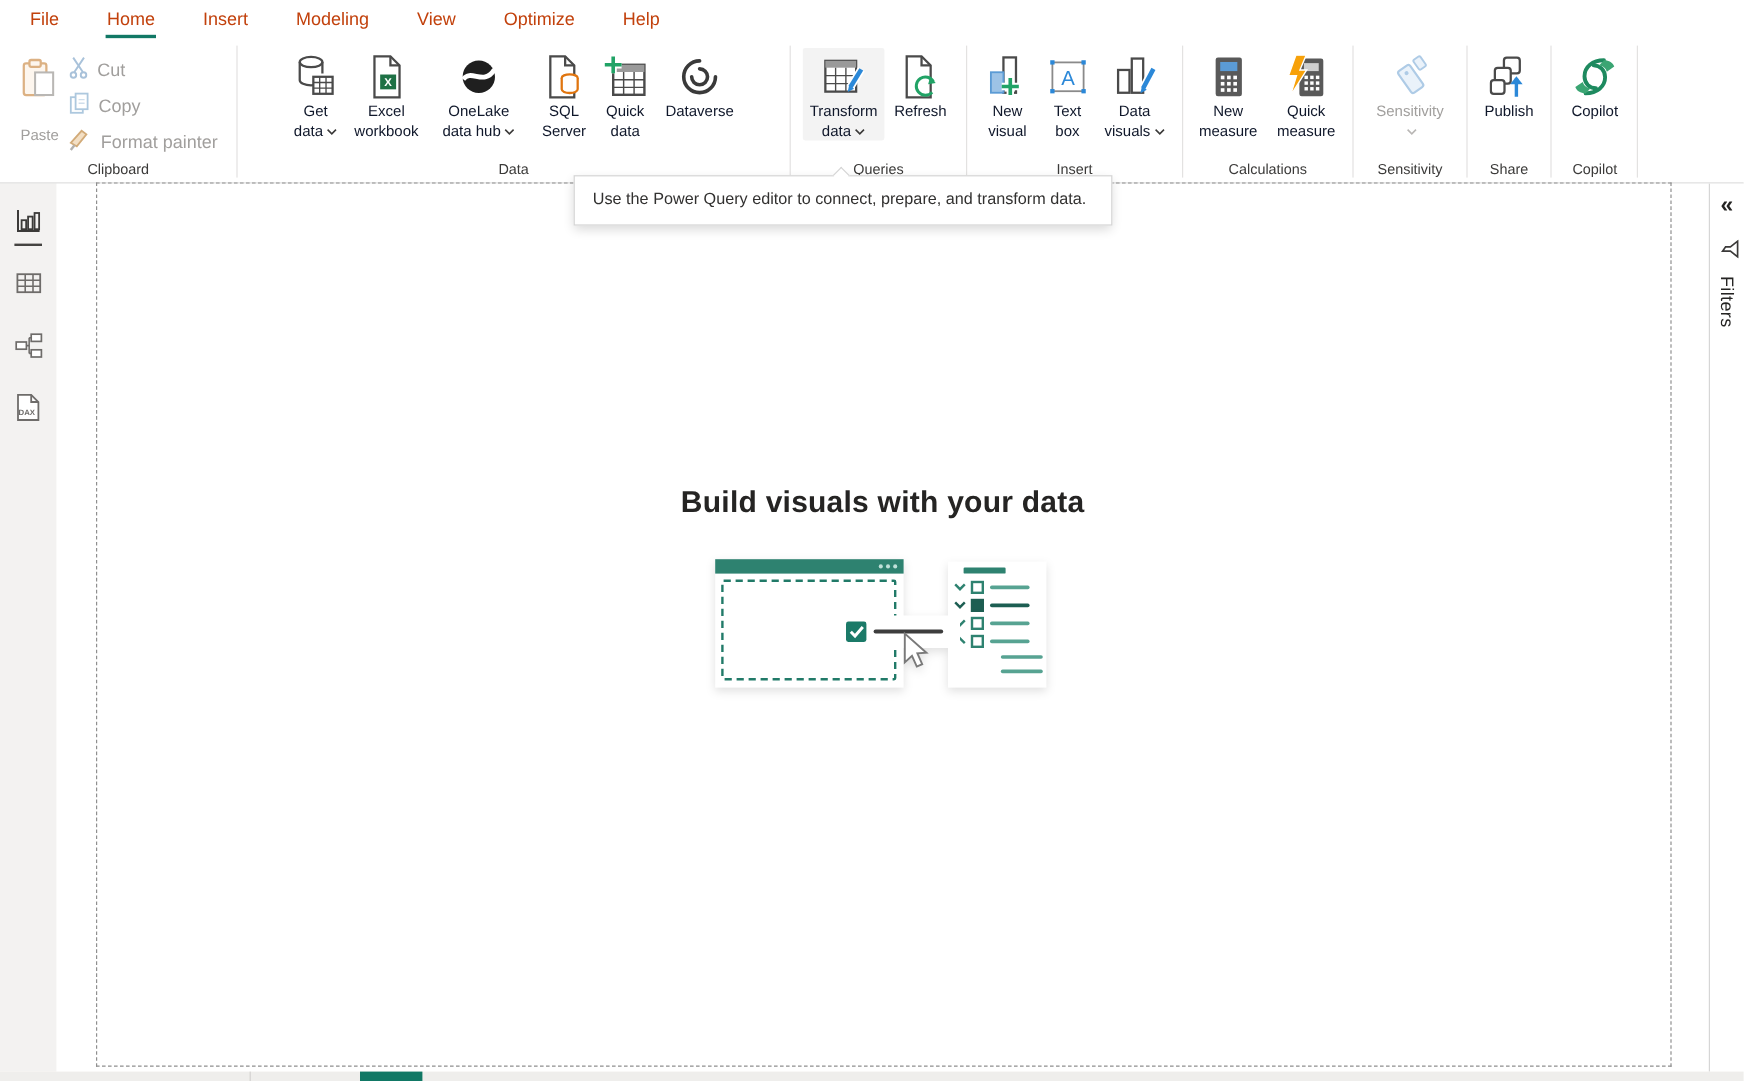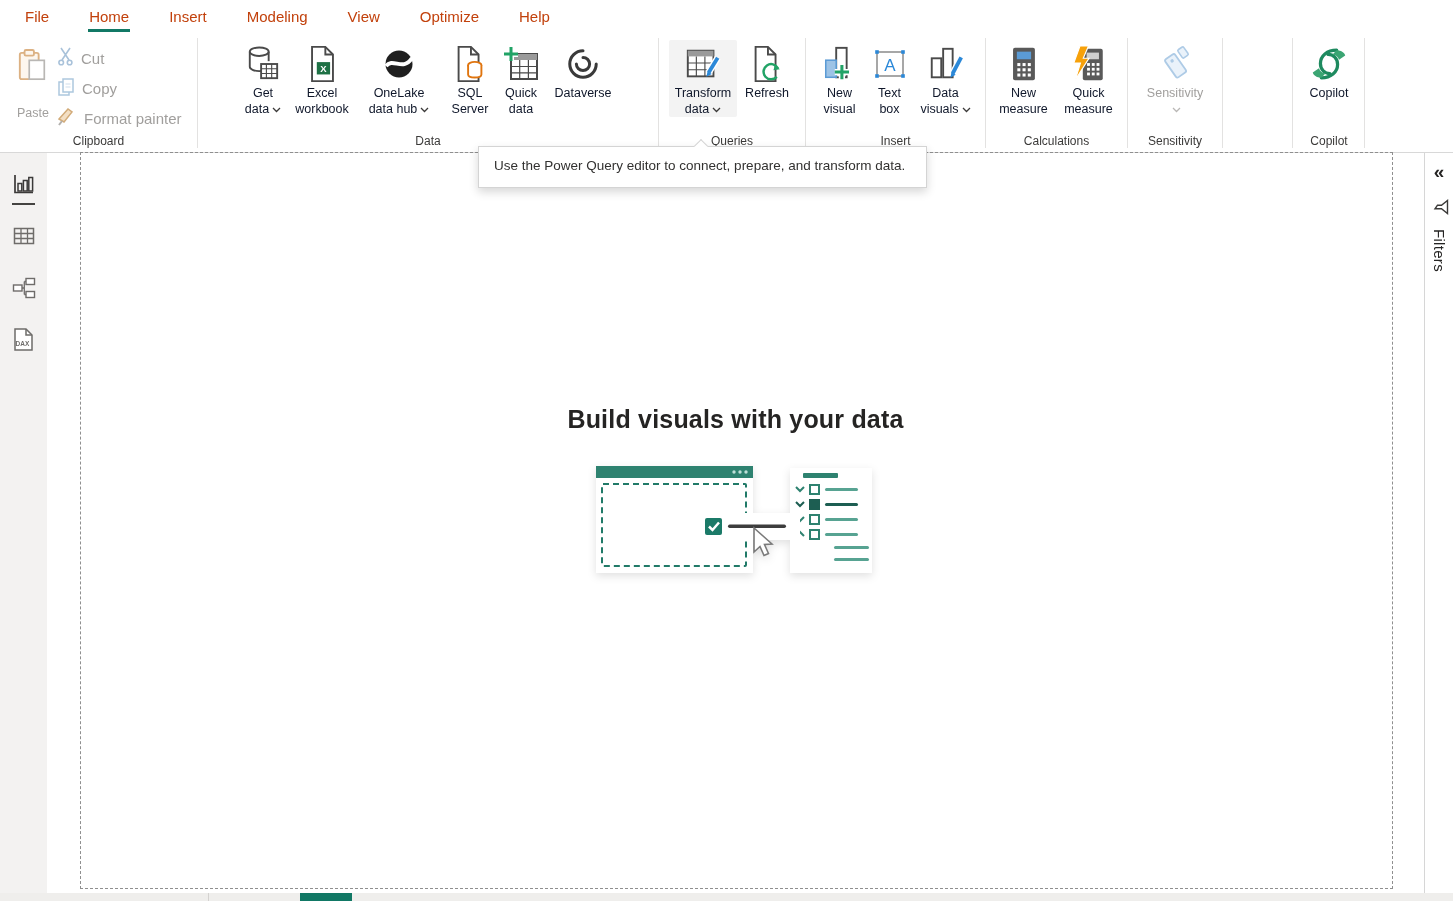--- a/index.html
+++ b/index.html
@@ -345,20 +345,37 @@
         </span>
         <span class="rlbl"><span>Sensitivity</span><br><svg class="chev" width="9" height="6" viewBox="0 0 9 6">
               <path d="M1,1 L4.5,4.5 L8,1" stroke="#b9b7b5" stroke-width="1.3" fill="none"></path>
             </svg></span>
       </div>
     </div>
     <div class="glabel">Sensitivity</div>
   </div>
   <div class="rsep" style="left:1222px;"></div>
 
+  <div class="rgroup" style="left:1223px;width:69px;">
+    <div class="rbtns">
+      <div class="rbtn" style="width:58px;">
+        <span class="ric">
+          <svg width="34" height="37" viewBox="0 0 36 38">
+              <rect x="13" y="1.5" width="14" height="14" rx="2.5" fill="#fff" stroke="#4a4a4a" stroke-width="2"></rect>
+              <rect x="5" y="10.5" width="14" height="14" rx="2.5" fill="#fff" stroke="#4a4a4a" stroke-width="2"></rect>
+              <rect x="1.5" y="21.5" width="12" height="12" rx="2.5" fill="#fff" stroke="#4a4a4a" stroke-width="2"></rect>
+              <path d="M24,36 V20" stroke="#2b88d8" stroke-width="3"></path>
+              <polygon points="18.5,25 24,18 29.5,25" fill="#2b88d8"></polygon>
+            </svg>
+        </span>
+        <span class="rlbl"><span>Publish</span></span>
+      </div>
+    </div>
+    <div class="glabel">Share</div>
+  </div>
   <div class="rsep" style="left:1292px;"></div>
 
   <div class="rgroup" style="left:1293px;width:72px;">
     <div class="rbtns">
       <div class="rbtn" style="width:58px;">
         <span class="ric">
           <svg width="42" height="36" viewBox="0 0 44 36">
               <g stroke="#1e8a5f" stroke-width="3.4" fill="none" stroke-linecap="round">
                 <path d="M30,3.5 c-10,0 -17,6 -17,14 0,6.5 4.5,10.5 10,10.5"></path>
                 <path d="M14,32.5 c10,0 17,-6 17,-14 0,-6.5 -4.5,-10.5 -10,-10.5"></path>

